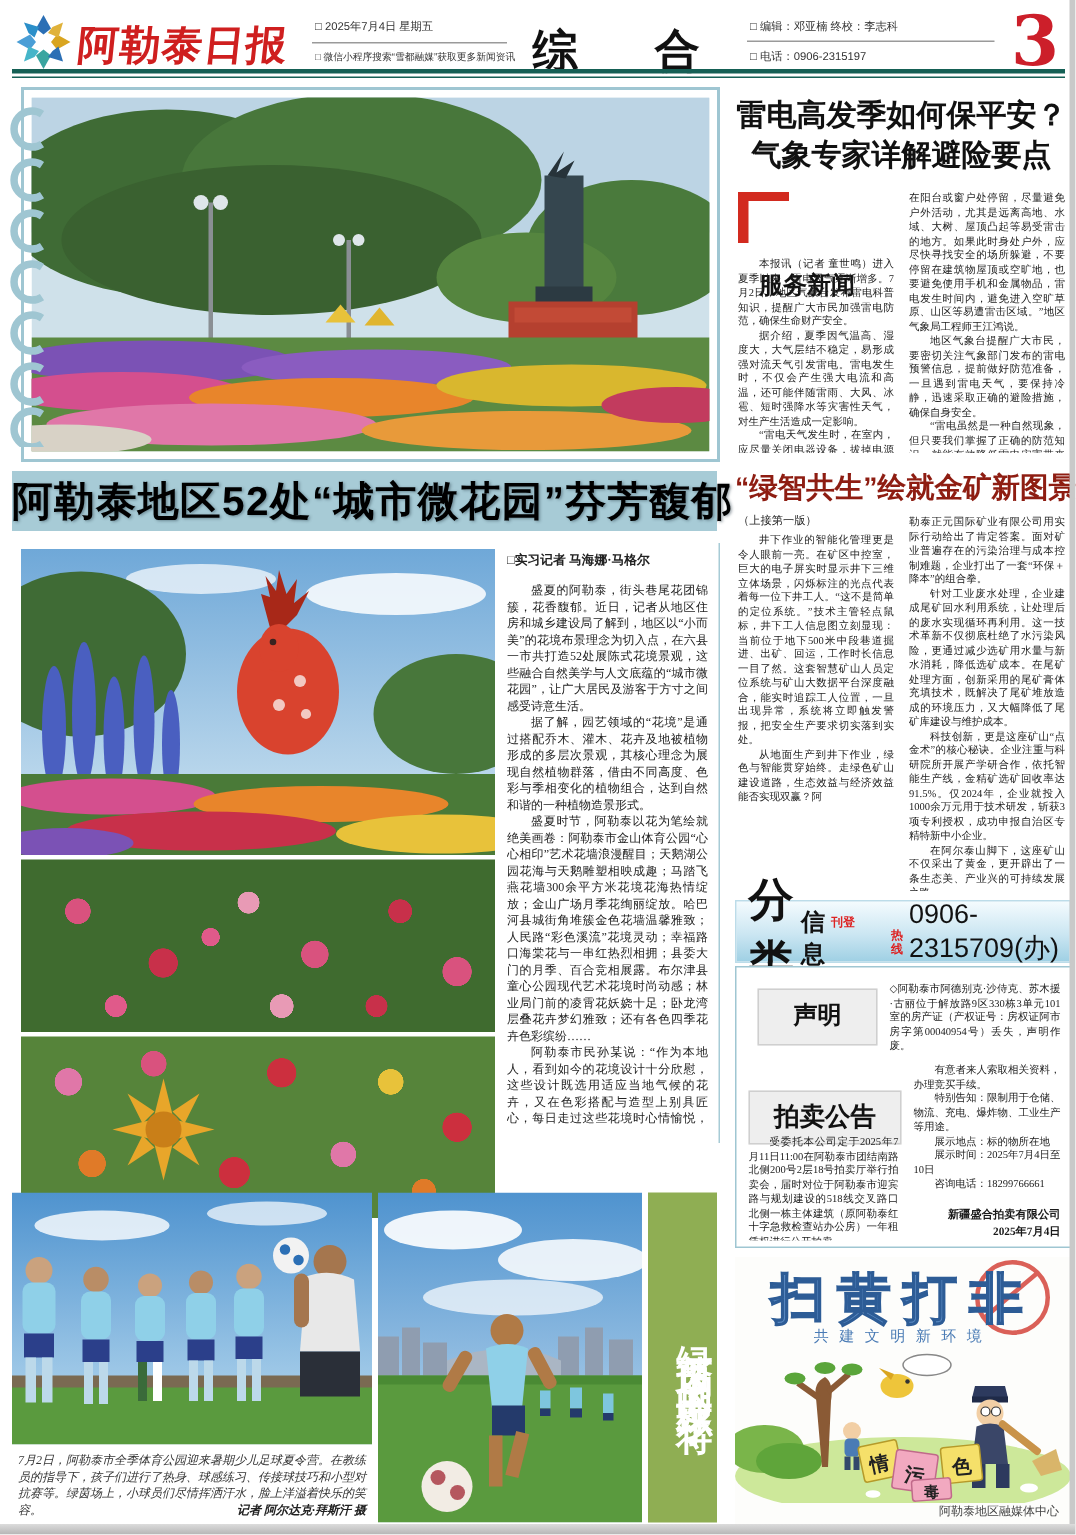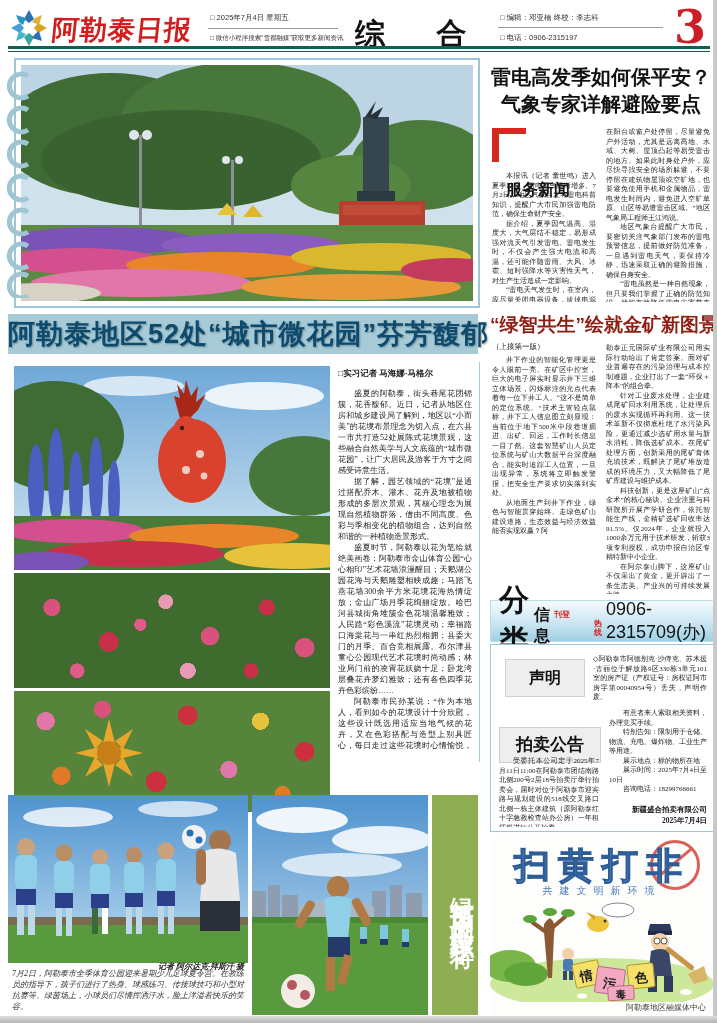--- a/index.html
+++ b/index.html
@@ -10,21 +10,21 @@
   .brand{font-family:"Liberation Serif",serif;font-weight:bold;color:#cf1f1f;
          font-size:27px;transform:skewX(-6deg);letter-spacing:1px;}
   .hd-small{font-size:7.5px;color:#333;font-family:"Liberation Sans",sans-serif;}
   .hd-rule{height:1px;background:#9a9a9a;}
   .section-title{font-size:30px;font-weight:bold;letter-spacing:22px;color:#111;}
   .pageno{font-size:46px;font-weight:bold;color:#cc1f2a;font-family:"DejaVu Serif",serif;}
   .dbl-rule-a{height:3px;background:#156055;}
   .dbl-rule-b{height:1px;background:#156055;}
   
   .photo-frame{border:2px solid #9fc6d2;background:#fff;padding:5px;}
-  .band-headline{background:#a7cbd6;color:#0c4a6e;text-align:center;
+  .band-headline{background:#a7cbd6;color:#000000;text-align:center;
       font-family:"Liberation Sans","DejaVu Sans",sans-serif;font-weight:bold;font-size:27px;
       line-height:40px;text-shadow:1px 1px 2px rgba(40,60,70,.45);letter-spacing:1px;white-space:nowrap;}
   .byline{font-size:8.5px;font-weight:bold;color:#222;}
   .bodytext{font-size:8px;line-height:11px;text-align:justify;color:#222;overflow:hidden;}
   .bodytext p{margin:0;text-indent:2em;}
   .smalltext{font-size:7px;line-height:9.5px;text-align:justify;color:#222;overflow:hidden;}
   .smalltext p{margin:0;text-indent:2em;}
   .vrule{width:1px;background:#a7cbd6;}
   
   .a1-headline{font-size:20px;font-weight:bold;text-align:center;line-height:27px;color:#111;}
@@ -300,21 +300,21 @@
 
       <g transform="translate(212,46)">
         <circle cx="0" cy="0" r="11" fill="#a5764e"></circle>
         <path d="M-16 10 Q0 4 16 12 L20 60 L-20 60 Z" fill="#e8e8e8"></path>
         <rect x="-20" y="60" width="40" height="30" fill="#2a2f38"></rect>
         <rect x="-24" y="8" width="10" height="36" rx="5" fill="#a5764e"></rect>
       </g>
     </svg>
   </div>
   <div class="abs caption kai" style="left:12px;top:968px;width:232px;">7月2日，阿勒泰市全季体育公园迎来暑期少儿足球夏令营。在教练员的指导下，孩子们进行了热身、球感练习、传接球技巧和小型对抗赛等。绿茵场上，小球员们尽情挥洒汗水，脸上洋溢着快乐的笑容。</div>
-  <div class="abs caption-credit kai" style="left:12px;top:961px;width:232px;">记者 阿尔达克·拜斯汗 摄</div>
+  <div class="abs caption-credit kai" style="left:12px;top:1001px;width:232px;">记者 阿尔达克·拜斯汗 摄</div>
 
   <div class="abs" style="left:252px;top:795px;width:176px;height:220px;">
     <svg width="176" height="220" viewBox="0 0 176 220" preserveAspectRatio="none">
       <defs>
           <linearGradient id="sky3" x1="0" y1="0" x2="0" y2="1">
         <stop offset="0" stop-color="#4f93cf"></stop>
             <stop offset="1" stop-color="#cfe3f2"></stop>
           </linearGradient>
         </defs>
       <rect width="176" height="220" fill="url(#sky3)"></rect>

